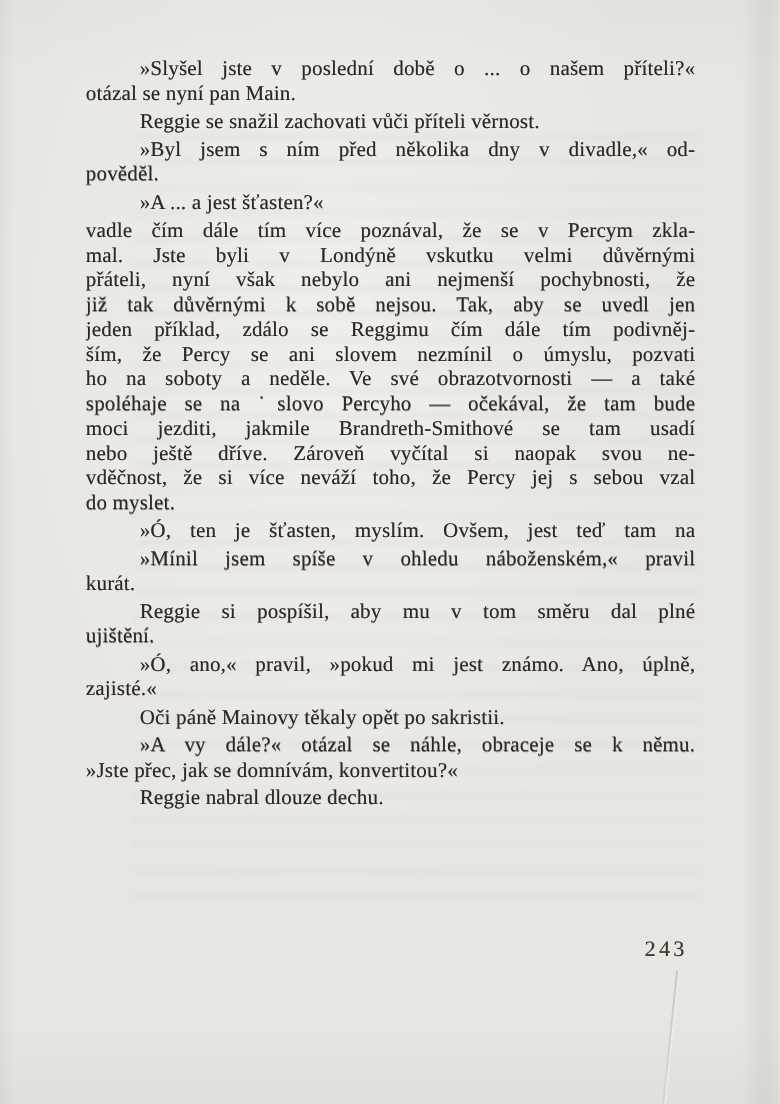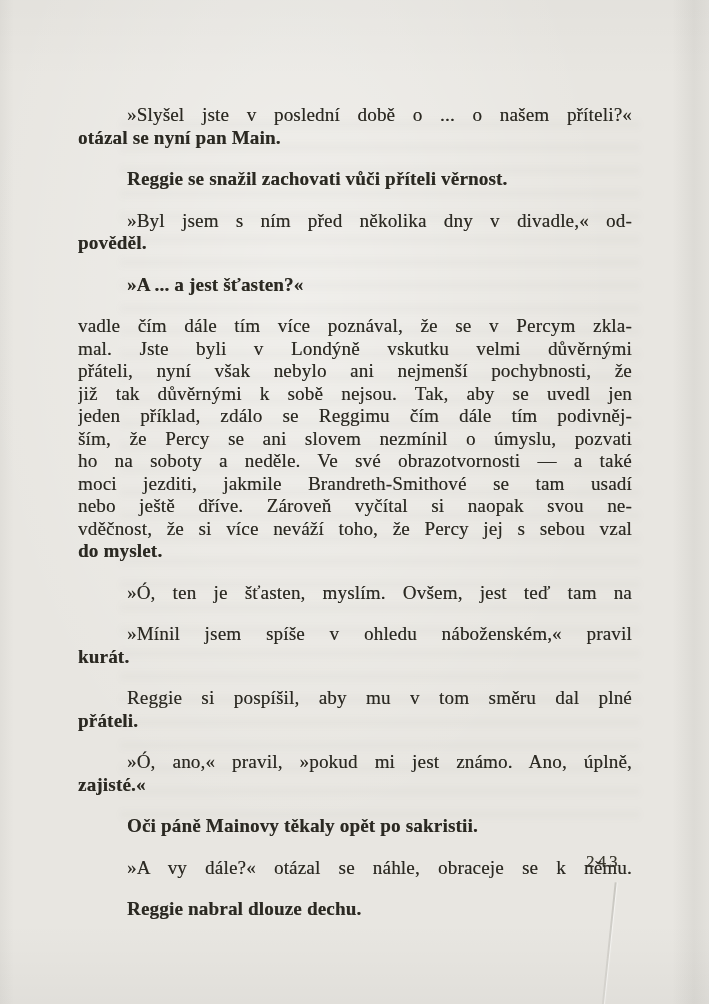--- a/index.html
+++ b/index.html
@@ -47,42 +47,42 @@
     background: linear-gradient(180deg, rgba(140,138,130,0.35), rgba(140,138,130,0.12));
     box-shadow: 1px 0 1px rgba(255,255,255,0.55);
     transform: rotate(6deg);
     filter: blur(0.4px);
   }
   .text-block {
     position: absolute;
     left: 78px;
     top: 0;
     width: 554px;
-    padding-top: 104px;
+    padding-top: 52px;
     color: #2b2922;
     font-size: 19px;
     line-height: 22.5px;
     letter-spacing: 0.2px;
     text-shadow: 0.25px 0.25px 0 rgba(43,41,34,0.55);
   }
-  .para + .para { margin-top: 19px; }
+  .para + .para { margin-top: 3px; }
   .line {
     text-align: justify;
     text-align-last: justify;
     overflow: hidden;
     white-space: normal;
   }
   .line.first { text-indent: 49px; }
-  .line.last { text-align-last: left; font-weight: bold; }
+  .line.last { text-align-last: left; }
   .page-number {
     position: absolute;
     left: 586px;
     top: 852px;
     color: #3a382e;
-    font-size: 17px;
+    font-size: 20px;
     letter-spacing: 3px;
     text-shadow: 0.25px 0.25px 0 rgba(43,41,34,0.5);
   }
 </style>
 </head>
 <body>
 
 <div class="book-page">
   <div class="show-through"></div>
   <div class="text-block">
@@ -101,45 +101,47 @@
         <div class="line first last">»A ... a jest šťasten?«</div>
       </div>
       <div class="para">
         <div class="line">vadle čím dále tím více poznával, že se v Percym zkla-</div>
         <div class="line">mal. Jste byli v Londýně vskutku velmi důvěrnými</div>
         <div class="line">přáteli, nyní však nebylo ani nejmenší pochybnosti, že</div>
         <div class="line">již tak důvěrnými k sobě nejsou. Tak, aby se uvedl jen</div>
         <div class="line">jeden příklad, zdálo se Reggimu čím dále tím podivněj-</div>
         <div class="line">ším, že Percy se ani slovem nezmínil o úmyslu, pozvati</div>
         <div class="line">ho na soboty a neděle. Ve své obrazotvornosti — a také</div>
+        <div class="line">spoléhaje se na ˙slovo Percyho — očekával, že tam bude</div>
         <div class="line">moci jezditi, jakmile Brandreth-Smithové se tam usadí</div>
         <div class="line">nebo ještě dříve. Zároveň vyčítal si naopak svou ne-</div>
         <div class="line">vděčnost, že si více neváží toho, že Percy jej s sebou vzal</div>
         <div class="line last">do myslet.</div>
       </div>
       <div class="para">
         <div class="line first">»Ó, ten je šťasten, myslím. Ovšem, jest teď tam na</div>
       </div>
       <div class="para">
         <div class="line first">»Mínil jsem spíše v ohledu náboženském,« pravil</div>
         <div class="line last">kurát.</div>
       </div>
       <div class="para">
         <div class="line first">Reggie si pospíšil, aby mu v tom směru dal plné</div>
-        <div class="line last">přáteli.</div>
+        <div class="line last">ujištění.</div>
       </div>
       <div class="para">
         <div class="line first">»Ó, ano,« pravil, »pokud mi jest známo. Ano, úplně,</div>
         <div class="line last">zajisté.«</div>
       </div>
       <div class="para">
         <div class="line first last">Oči páně Mainovy těkaly opět po sakristii.</div>
       </div>
       <div class="para">
         <div class="line first">»A vy dále?« otázal se náhle, obraceje se k němu.</div>
+        <div class="line last">»Jste přec, jak se domnívám, konvertitou?«</div>
       </div>
       <div class="para">
         <div class="line first last">Reggie nabral dlouze dechu.</div>
       </div>
     </div>
   <div class="page-number">243</div>
   <div class="crease"></div>
 </div>
 
 </body></html>

